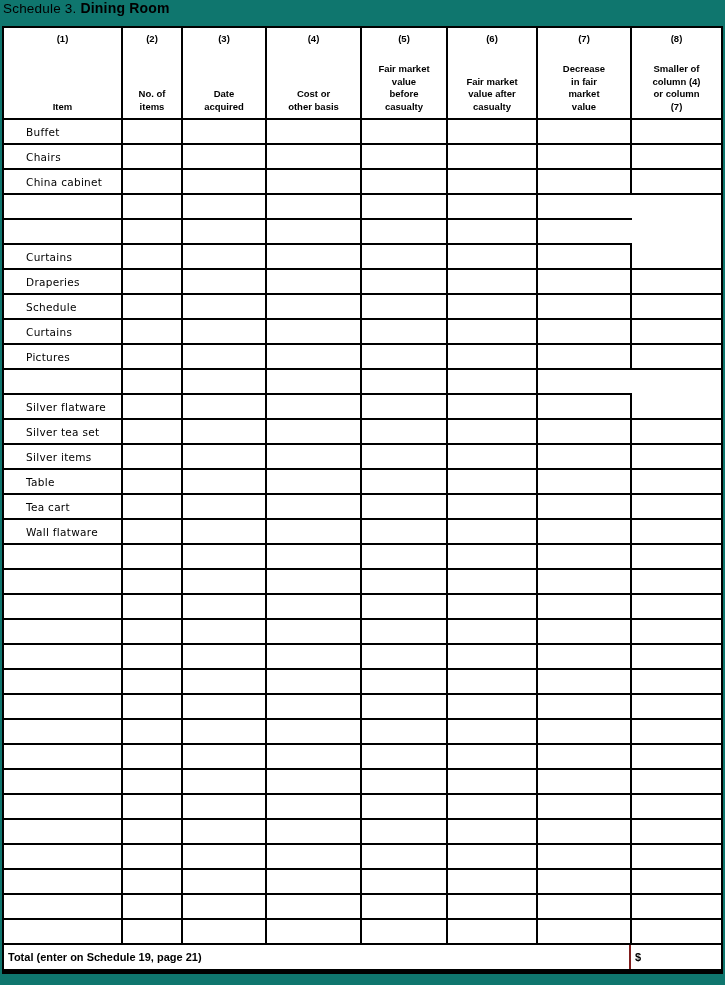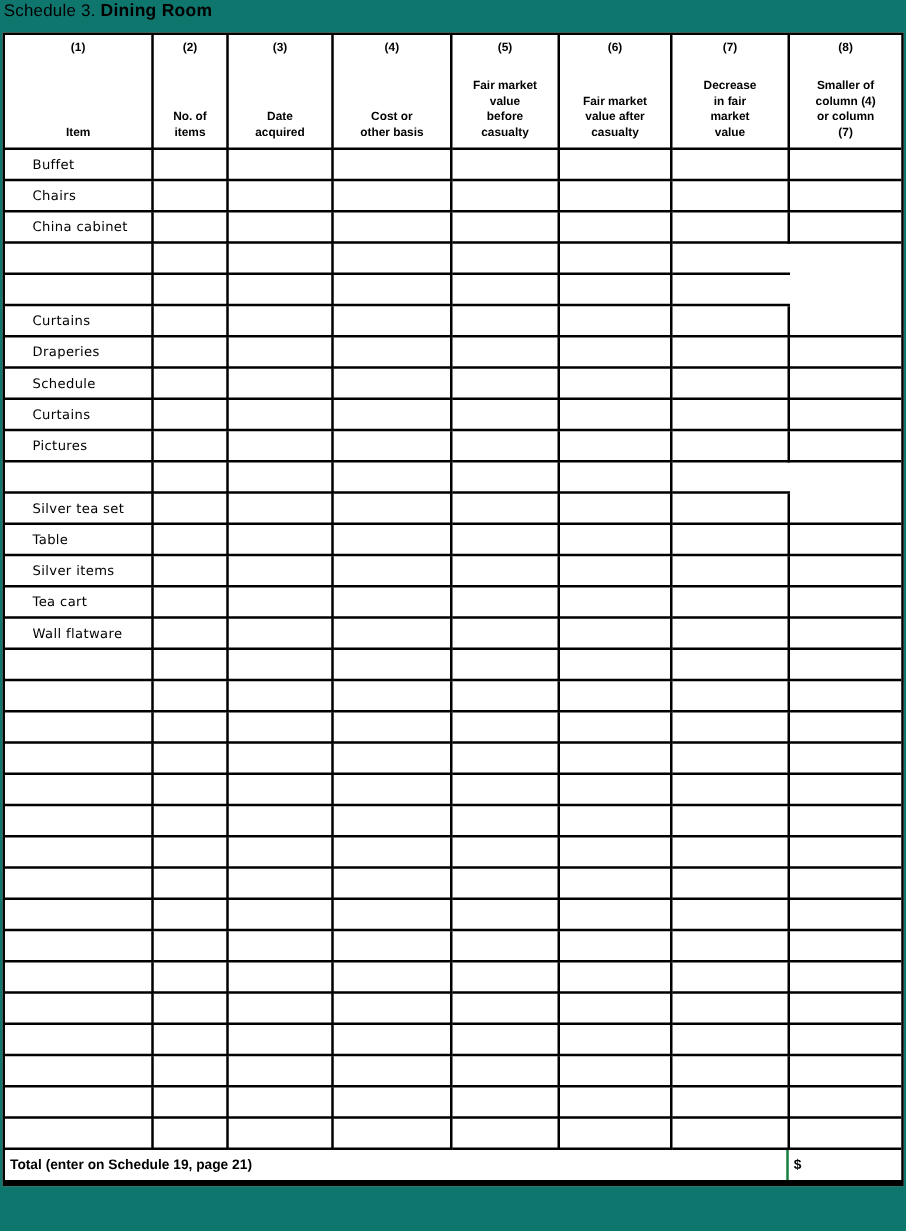--- a/index.html
+++ b/index.html
@@ -87,21 +87,21 @@
   }
   .total-row {
     display: grid;
     grid-template-columns: 627px auto;
     height: 24px;
     font-weight: bold;
     font-size: 11px;
   }
   .total-label {
     box-sizing: border-box;
-    border-right: 2px solid #15803d;
+    border-right: 2px solid #7f1d1d;
     display: flex;
     align-items: center;
     padding-left: 4px;
     white-space: nowrap;
   }
   .total-value {
     display: flex;
     align-items: center;
     padding-left: 4px;
   }
@@ -266,41 +266,51 @@
         <div class="trow">
           <div class="tcell"></div>
           <div class="tcell"></div>
           <div class="tcell"></div>
           <div class="tcell"></div>
           <div class="tcell"></div>
           <div class="tcell"></div>
           <div class="tcell"></div>
         </div>
         <div class="trow">
+          <div class="tcell label">Silver flatware</div>
+          <div class="tcell"></div>
+          <div class="tcell"></div>
+          <div class="tcell"></div>
+          <div class="tcell"></div>
+          <div class="tcell"></div>
+          <div class="tcell"></div>
+          <div class="tcell"></div>
+        </div>
+        <div class="trow">
           <div class="tcell label">Silver tea set</div>
           <div class="tcell"></div>
           <div class="tcell"></div>
           <div class="tcell"></div>
           <div class="tcell"></div>
           <div class="tcell"></div>
           <div class="tcell"></div>
           <div class="tcell"></div>
         </div>
         <div class="trow">
+          <div class="tcell label">Silver items</div>
+          <div class="tcell"></div>
+          <div class="tcell"></div>
+          <div class="tcell"></div>
+          <div class="tcell"></div>
+          <div class="tcell"></div>
+          <div class="tcell"></div>
+          <div class="tcell"></div>
+        </div>
+        <div class="trow">
           <div class="tcell label">Table</div>
-          <div class="tcell"></div>
-          <div class="tcell"></div>
-          <div class="tcell"></div>
-          <div class="tcell"></div>
-          <div class="tcell"></div>
-          <div class="tcell"></div>
-          <div class="tcell"></div>
-        </div>
-        <div class="trow">
-          <div class="tcell label">Silver items</div>
           <div class="tcell"></div>
           <div class="tcell"></div>
           <div class="tcell"></div>
           <div class="tcell"></div>
           <div class="tcell"></div>
           <div class="tcell"></div>
           <div class="tcell"></div>
         </div>
         <div class="trow">
           <div class="tcell label">Tea cart</div>

